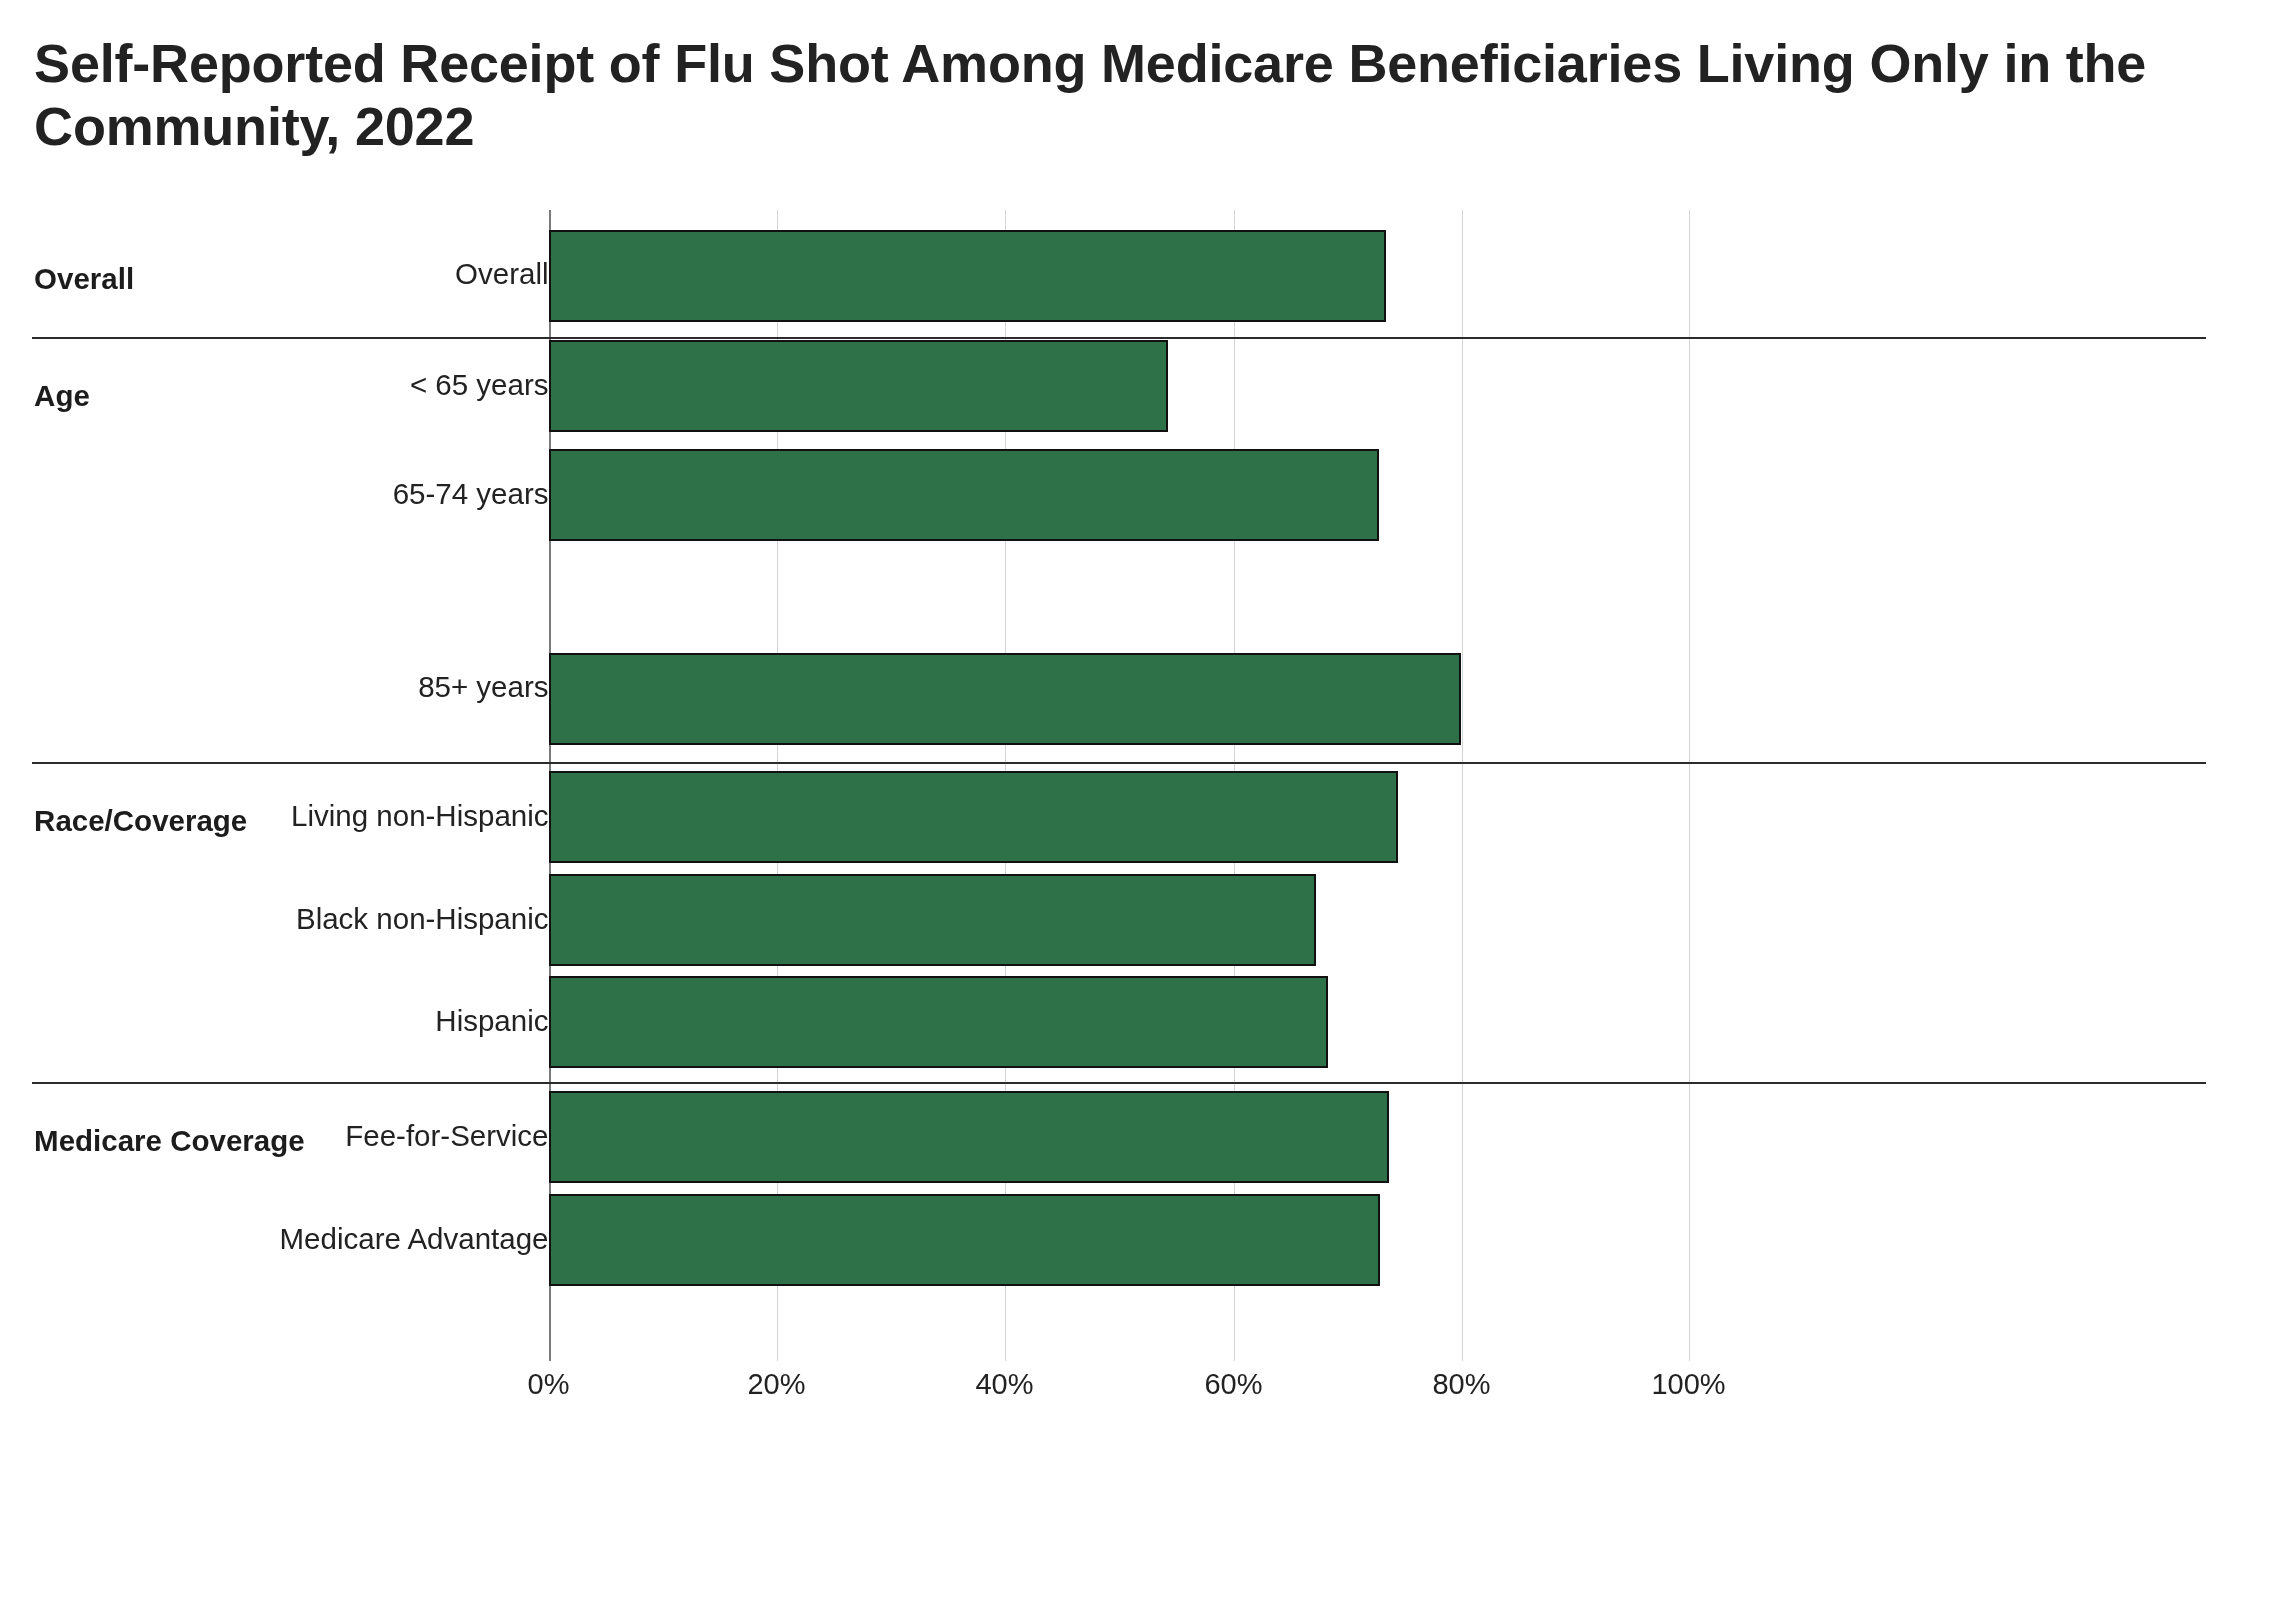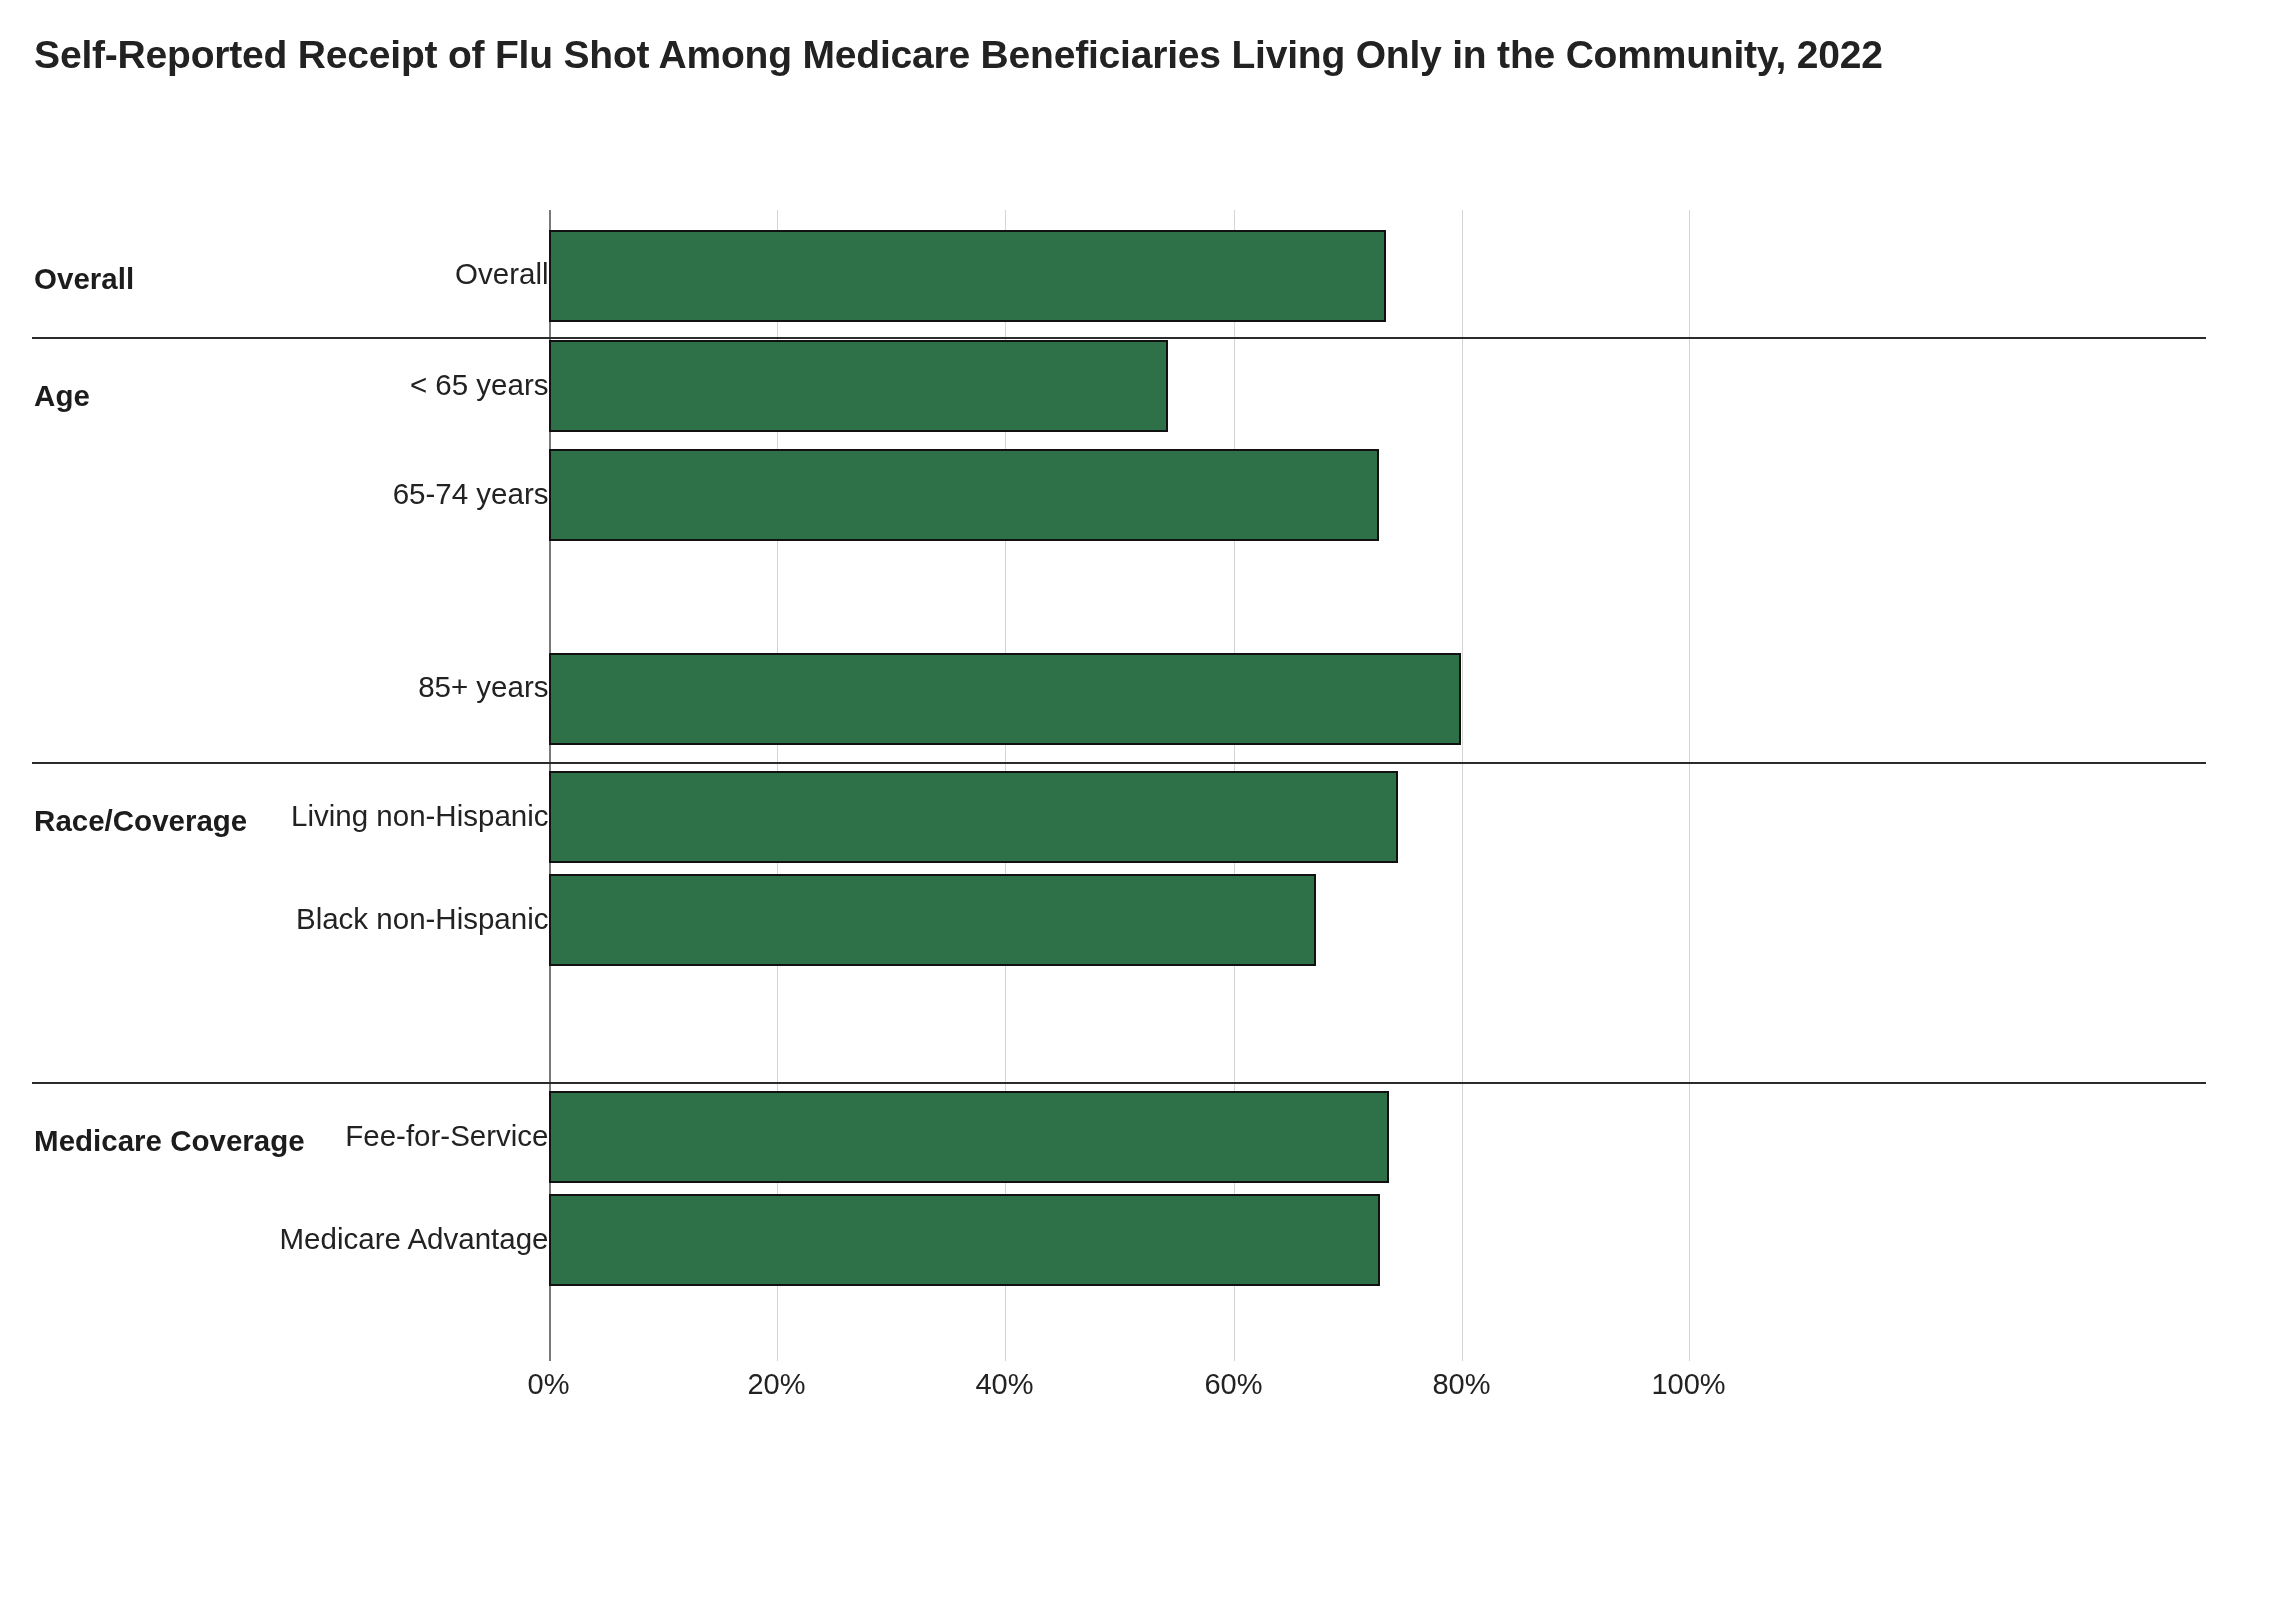--- a/index.html
+++ b/index.html
@@ -17,21 +17,21 @@
 
   .chart-root {
     position: relative;
     width: 2273px;
     height: 1623px;
     box-sizing: border-box;
     padding: 31.5px 39px 0 31.5px;
   }
 
   .chart-title {
-    font-size: 39px;
+    font-size: 54px;
     font-weight: bold;
     line-height: 1.18;
     letter-spacing: -0.2px;
     color: #222222;
     max-width: 2132px;
     margin: 0 0 0 2.6px;
   }
 
   
   .plot-area {
@@ -186,20 +186,24 @@
       <div class="row" style="top:561px; height:92px">
         <div class="cat-label" style="top:27.5px">Living non-Hispanic</div>
         <div class="bar" style="top: 0px; height: 92px; width: 849px; background: rgb(46, 112, 72); border-color: rgb(17, 17, 17);"></div>
       </div>
 
       <div class="row" style="top:664px; height:92px">
         <div class="cat-label" style="top:27.5px">Black non-Hispanic</div>
         <div class="bar" style="top: 0px; height: 92px; width: 767px; background: rgb(46, 112, 72); border-color: rgb(17, 17, 17);"></div>
       </div>
 
+      <div class="row" style="top:766px; height:92px">
+        <div class="cat-label" style="top:27.5px">Hispanic</div>
+        <div class="bar" style="top: 0px; height: 92px; width: 779px; background: rgb(46, 112, 72); border-color: rgb(17, 17, 17);"></div>
+      </div>
 
       <div class="group-sep" style="top:872px"></div>
 
       <div class="grp-label" style="top:914px">Medicare Coverage</div>
 
       <div class="row" style="top:984px; height:92px">
         <div class="cat-label" style="top:27.5px">Medicare Advantage</div>
         <div class="bar" style="top: 0px; height: 92px; width: 831px; background: rgb(46, 112, 72); border-color: rgb(17, 17, 17);"></div>
       </div>
 

